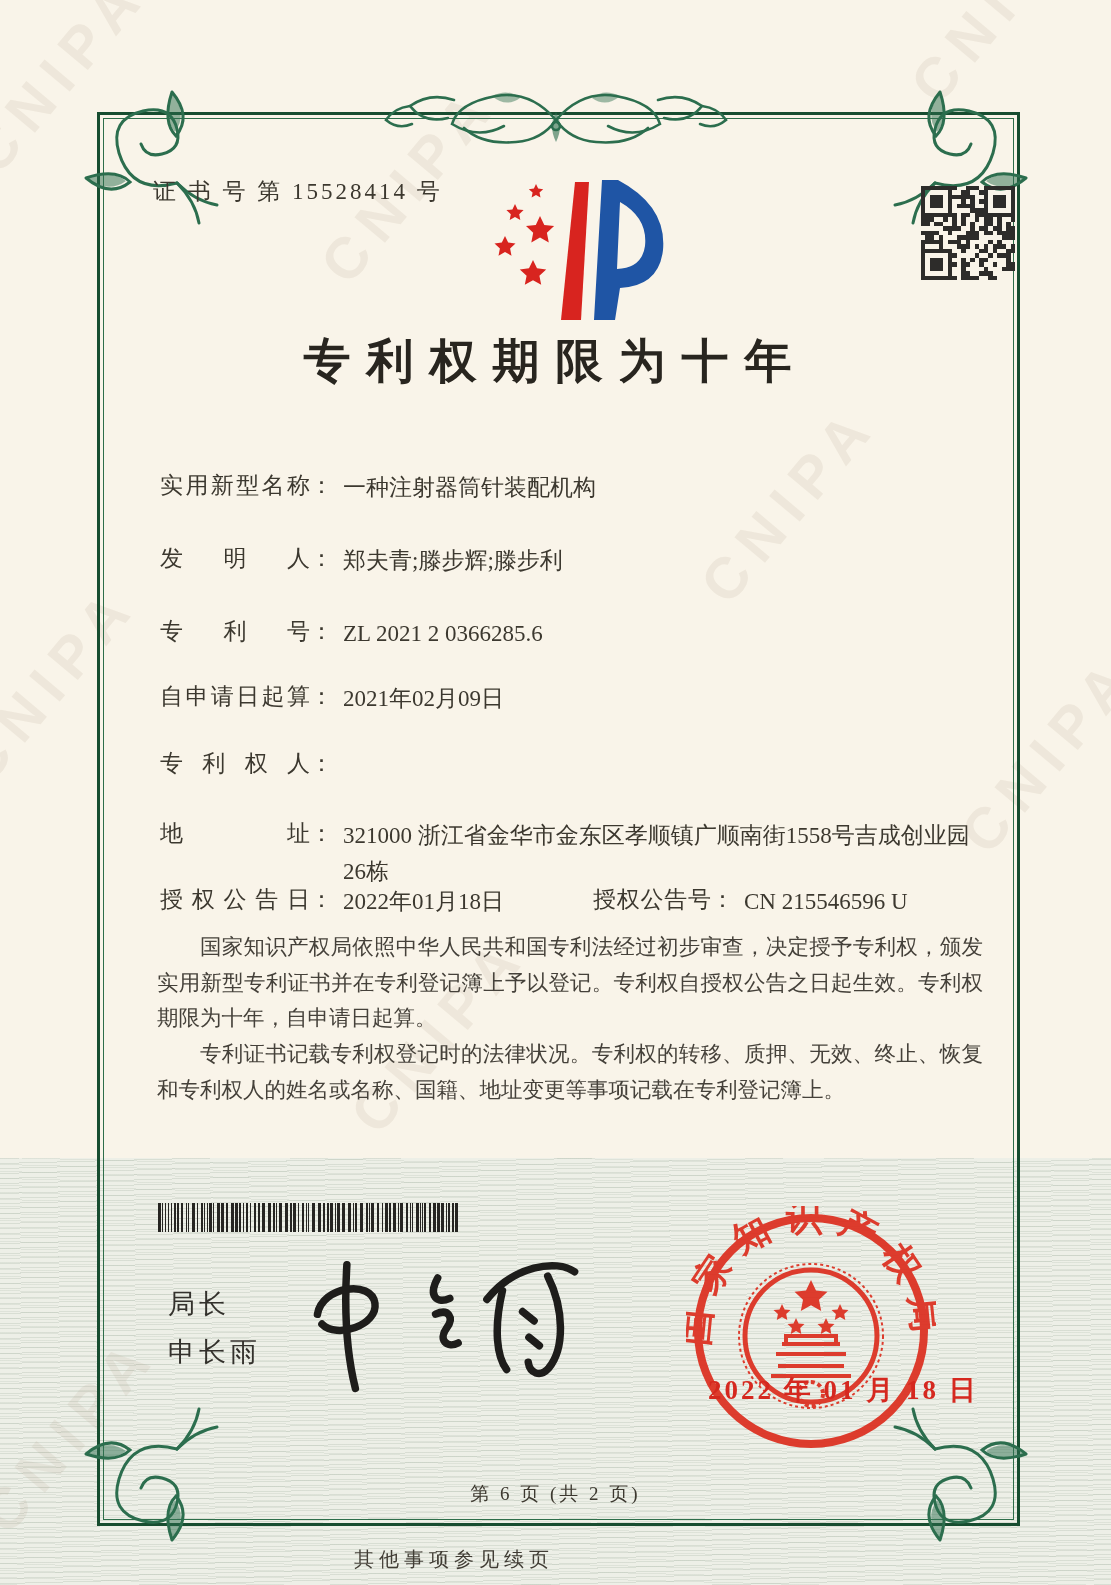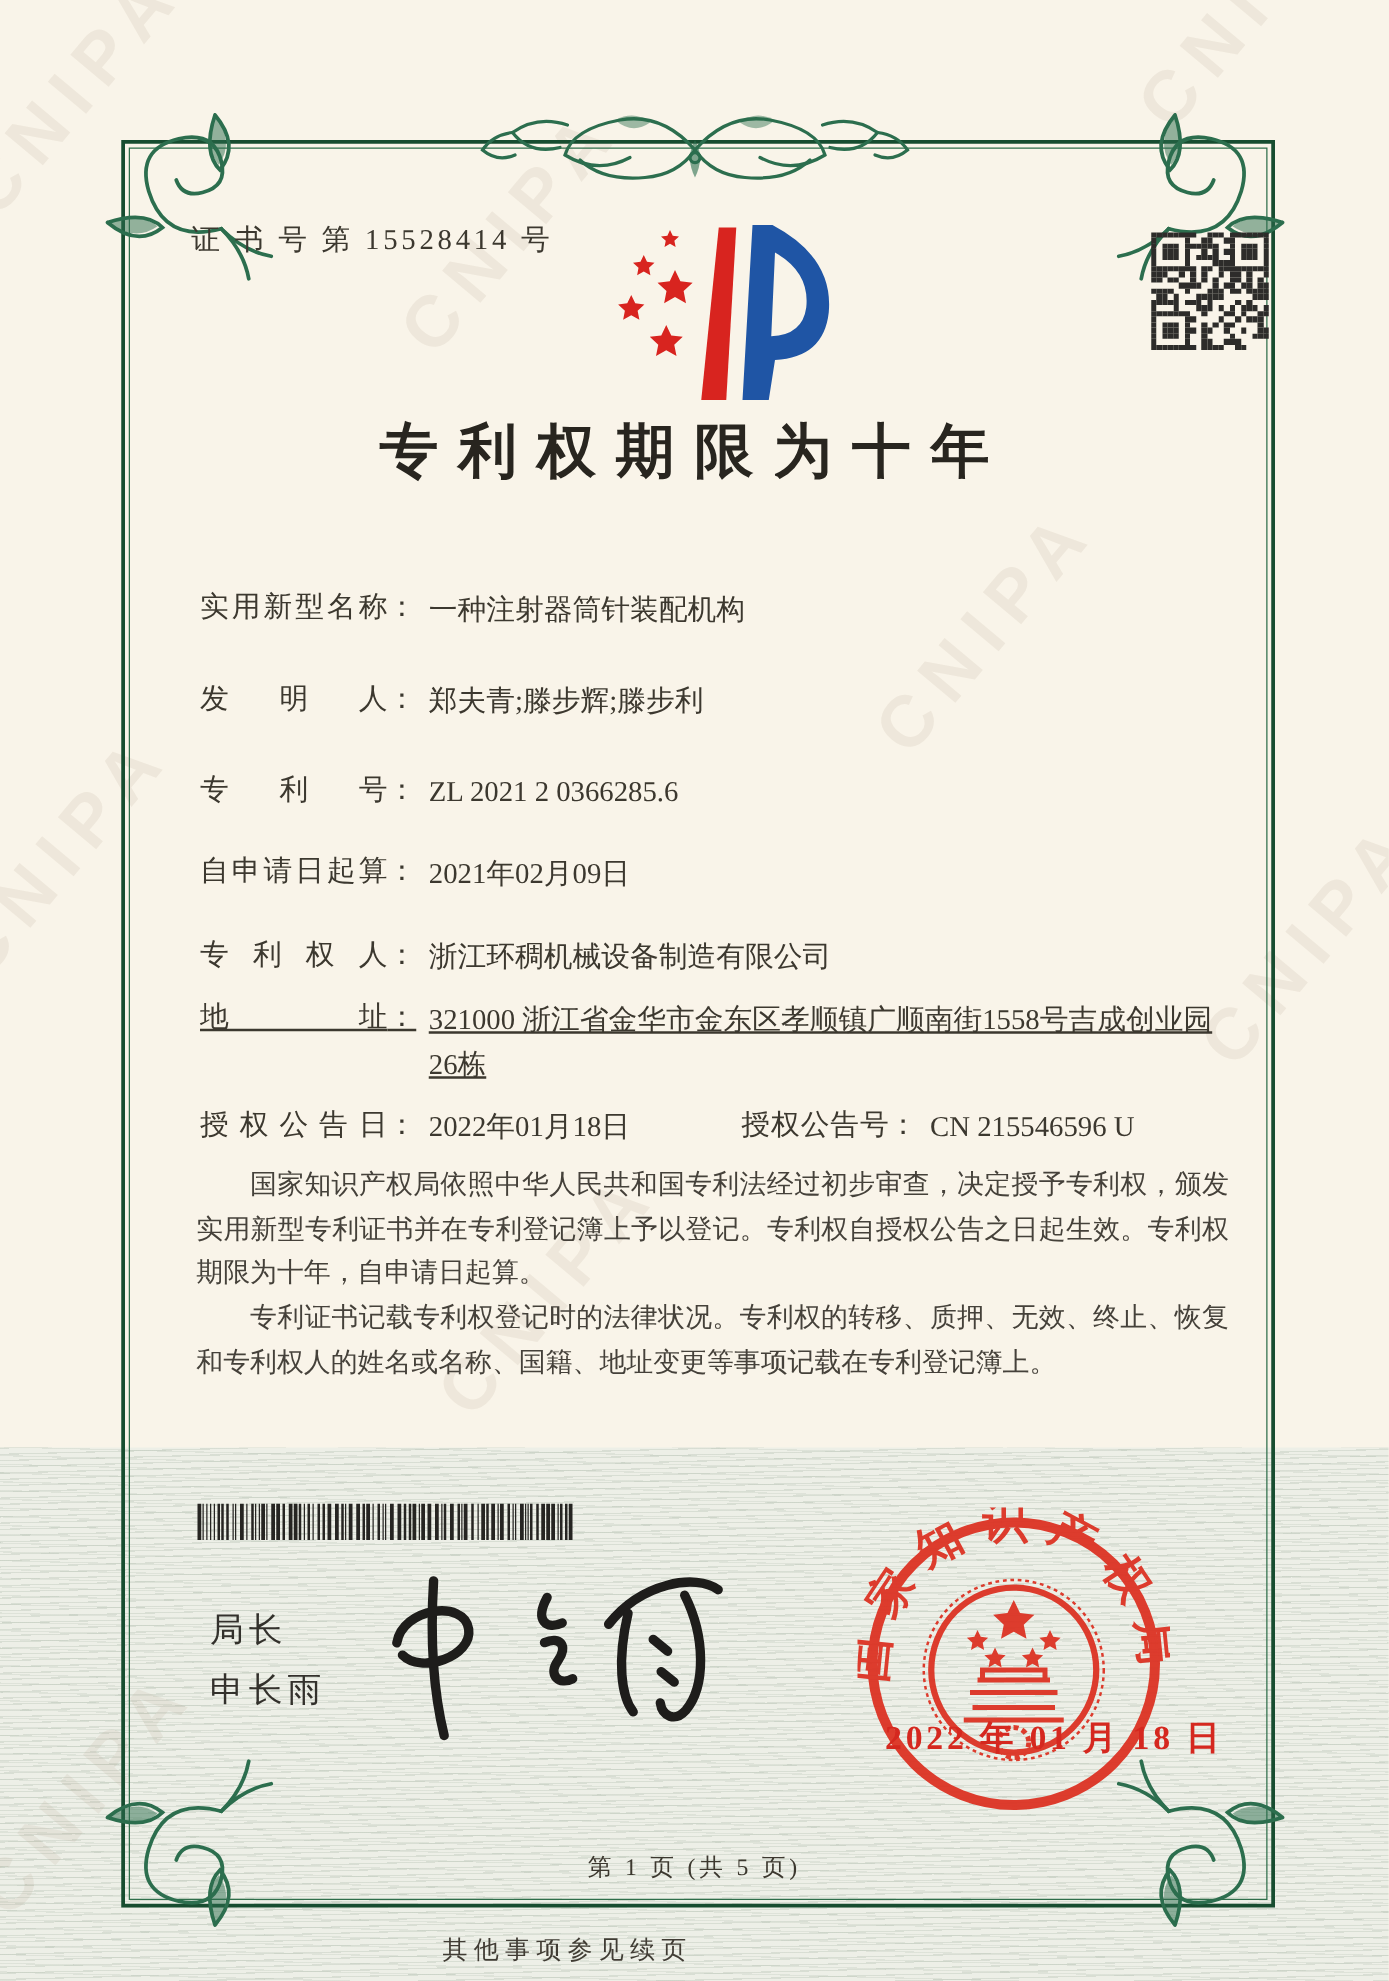--- a/index.html
+++ b/index.html
@@ -659,23 +659,22 @@
   <span class="fvalue">ZL 2021 2 0366285.6</span>
 </div>
 <div class="field" style="top:681px;">
   <span class="flabel">自申请日起算</span>
     <span class="fcolon">：</span>
   <span class="fvalue">2021年02月09日</span>
 </div>
 <div class="field" style="top:748px;">
   <span class="flabel">专利权人</span>
     <span class="fcolon">：</span>
-  <span class="fvalue">浙江环稠机械设备制造有限公司</span>
 </div>
-<div class="field" style="top:798px;text-decoration:underline;">
+<div class="field" style="top:818px;">
   <span class="flabel">地址</span>
     <span class="fcolon">：</span>
   <span class="fvalue" style="width:630px;">321000 浙江省金华市金东区孝顺镇广顺南街1558号吉成创业园26栋</span>
 </div>
 <div class="field" style="top:884px;">
   <span class="flabel">授权公告日</span>
     <span class="fcolon">：</span>
   <span class="fvalue">2022年01月18日</span>
 </div>
 <div class="field2" style="top:884px;">
@@ -879,14 +878,14 @@
   <g fill="#dc2f20">
     <path d="M125,74 l5,10.4 11.5,1.4 -8.5,7.9 2.2,11.3 -10.2,-5.7 -10.2,5.7 2.2,-11.3 -8.5,-7.9 11.5,-1.4z"></path>
     <path d="M96,98 l2.6,5.4 5.9,.7 -4.3,4 1.1,5.8 -5.3,-2.9 -5.2,2.9 1.1,-5.8 -4.4,-4 6,-.7z"></path>
     <path d="M110,112 l2.6,5.4 5.9,.7 -4.3,4 1.1,5.8 -5.3,-2.9 -5.2,2.9 1.1,-5.8 -4.4,-4 6,-.7z"></path>
     <path d="M140,112 l2.6,5.4 5.9,.7 -4.3,4 1.1,5.8 -5.3,-2.9 -5.2,2.9 1.1,-5.8 -4.4,-4 6,-.7z"></path>
     <path d="M154,98 l2.6,5.4 5.9,.7 -4.3,4 1.1,5.8 -5.3,-2.9 -5.2,2.9 1.1,-5.8 -4.4,-4 6,-.7z"></path>
   </g>
 </svg>
 <div class="seal-date">2022 年 01 月 18 日</div>
 
-<div class="page-no">第 1 页 (共 5 页)</div>
+<div class="page-no">第 6 页 (共 2 页)</div>
 <div class="continuation">其他事项参见续页</div>
 
 </body></html>

